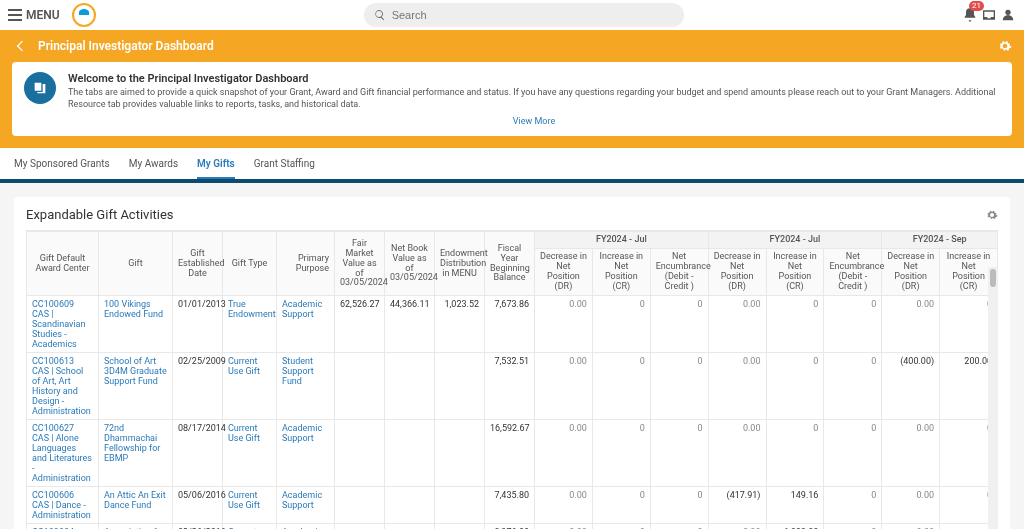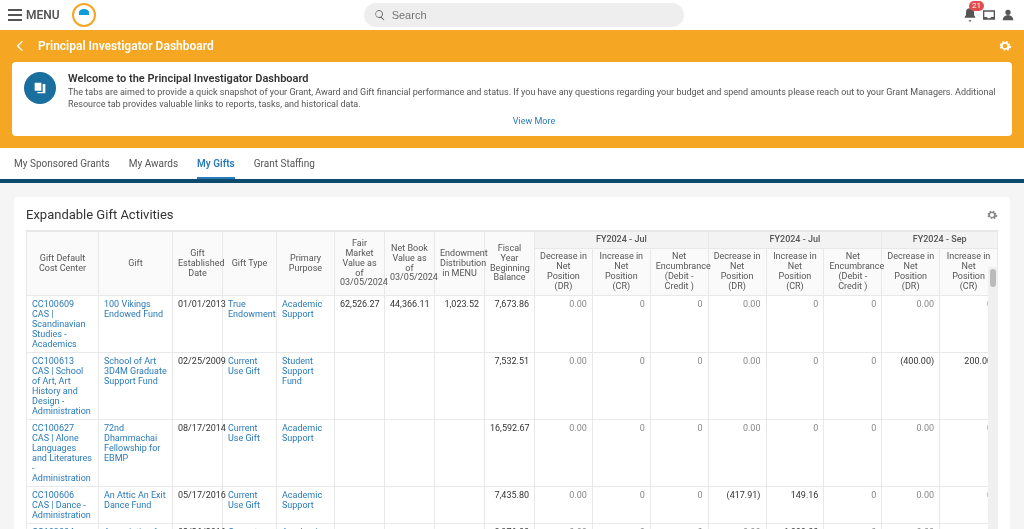--- a/index.html
+++ b/index.html
@@ -41,21 +41,21 @@
 th, td { border: 1px solid #e8e8e8; padding: 3px 5px; font-size: 9px; vertical-align: top; text-align: left; }
 th { background: #fafafa; color: #555; font-weight: 400; text-align: center; line-height: 1.1; vertical-align: middle; }
 th.group { background: #f3f3f3; font-weight: 500; }
 .num { text-align: right; }
 .link { color: #2a7ab9; cursor: pointer; }
 .zero { color: #888; }
 .col-cost { width: 72px; }
 .col-gift { width: 74px; }
 .col-date { width: 50px; }
 .col-type { width: 54px; }
-.col-purpose { width: 58px; }
+.col-purpose { width: 58px; text-align: right; }
 .col-num { width: 50px; }
 .scrollbar-fake { position: absolute; right: 0; top: 36px; bottom: 0; width: 10px; background: #f0f0f0; }
 .scrollbar-thumb { position: absolute; top: 2px; left: 2px; width: 6px; height: 18px; background: #bbb; border-radius: 3px; }
 </style>
 </head>
 <body>
 
 <div class="topbar">
   <div class="menu-btn">
     <div class="hamburger">
@@ -128,21 +128,21 @@
         </svg>
     </div>
     <div class="table-wrap">
       <div class="scrollbar-fake">
           <div class="scrollbar-thumb"></div>
         </div>
       <div class="table-scroll">
         <table>
           <thead>
             <tr>
-              <th rowspan="2" class="col-cost">Gift Default Cost Center</th>
+              <th rowspan="2" class="col-cost">Gift Default Award Center</th>
               <th rowspan="2" class="col-gift">Gift</th>
               <th rowspan="2" class="col-date">Gift Established Date</th>
               <th rowspan="2" class="col-type">Gift Type</th>
               <th rowspan="2" class="col-purpose">Primary Purpose</th>
               <th rowspan="2" class="col-num">Fair Market Value as of 03/05/2024</th>
               <th rowspan="2" class="col-num">Net Book Value as of 03/05/2024</th>
               <th rowspan="2" class="col-num">Endowment Distribution in MENU</th>
               <th rowspan="2" class="col-num">Fiscal Year Beginning Balance</th>
               <th colspan="3" class="group">FY2024 - Jul</th>
               <th colspan="3" class="group">FY2024 - Jul</th>
@@ -213,21 +213,21 @@
                 <td class="num zero">0</td>
                 <td class="num zero">0.00</td>
                 <td class="num zero">0</td>
                 <td class="num zero">0</td>
                 <td class="num zero">0.00</td>
                 <td class="num zero">0</td>
               </tr>
               <tr>
                 <td class="link">CC100606 CAS | Dance - Administration</td>
                 <td class="link">An Attic An Exit Dance Fund</td>
-                <td class="">05/17/2016</td>
+                <td class="">05/06/2016</td>
                 <td class="link">Current Use Gift</td>
                 <td class="link">Academic Support</td>
                 <td class="num"></td>
                 <td class="num"></td>
                 <td class="num"></td>
                 <td class="num">7,435.80</td>
                 <td class="num zero">0.00</td>
                 <td class="num zero">0</td>
                 <td class="num zero">0</td>
                 <td class="num">(417.91)</td>

